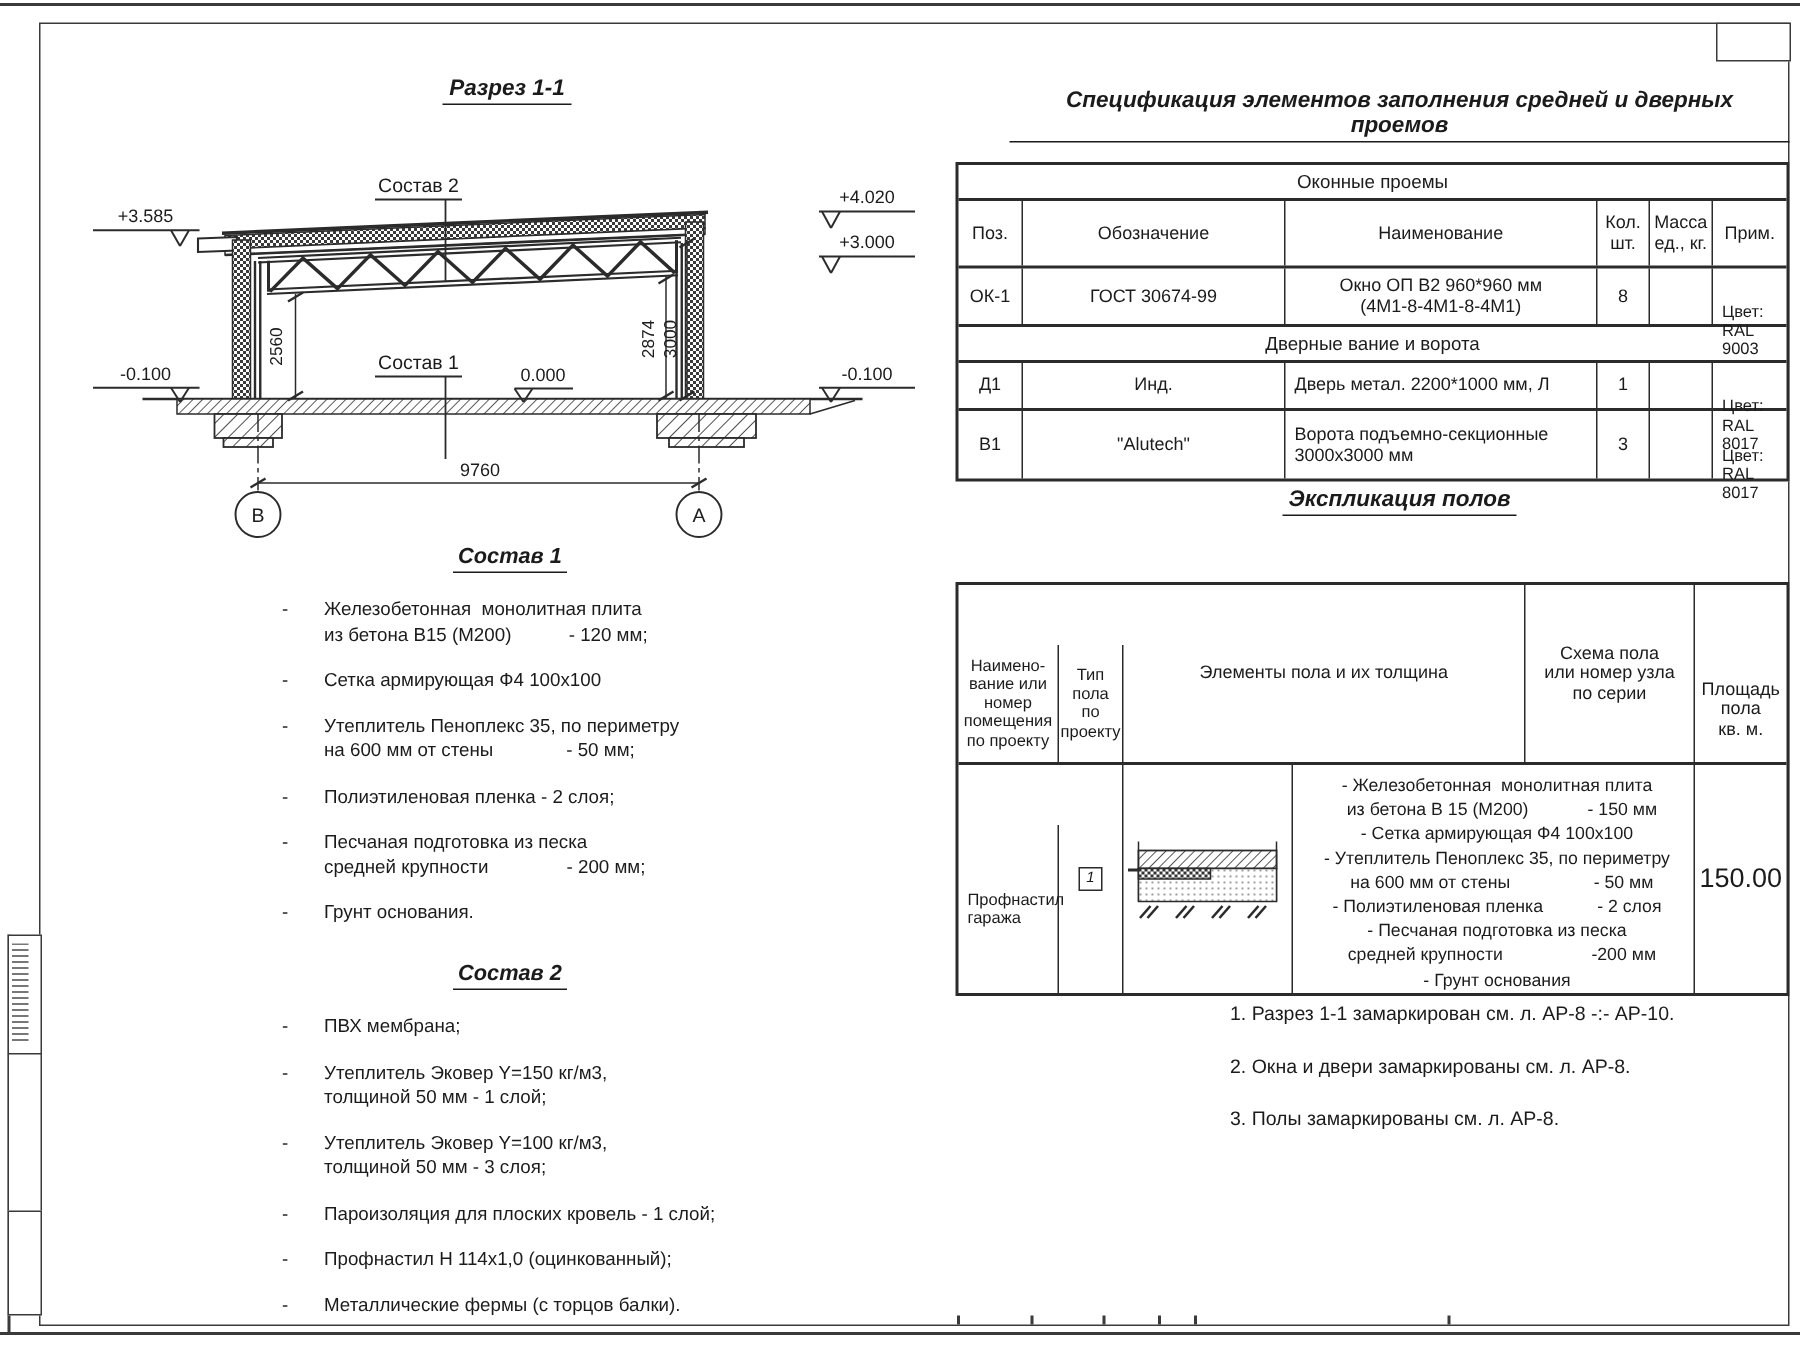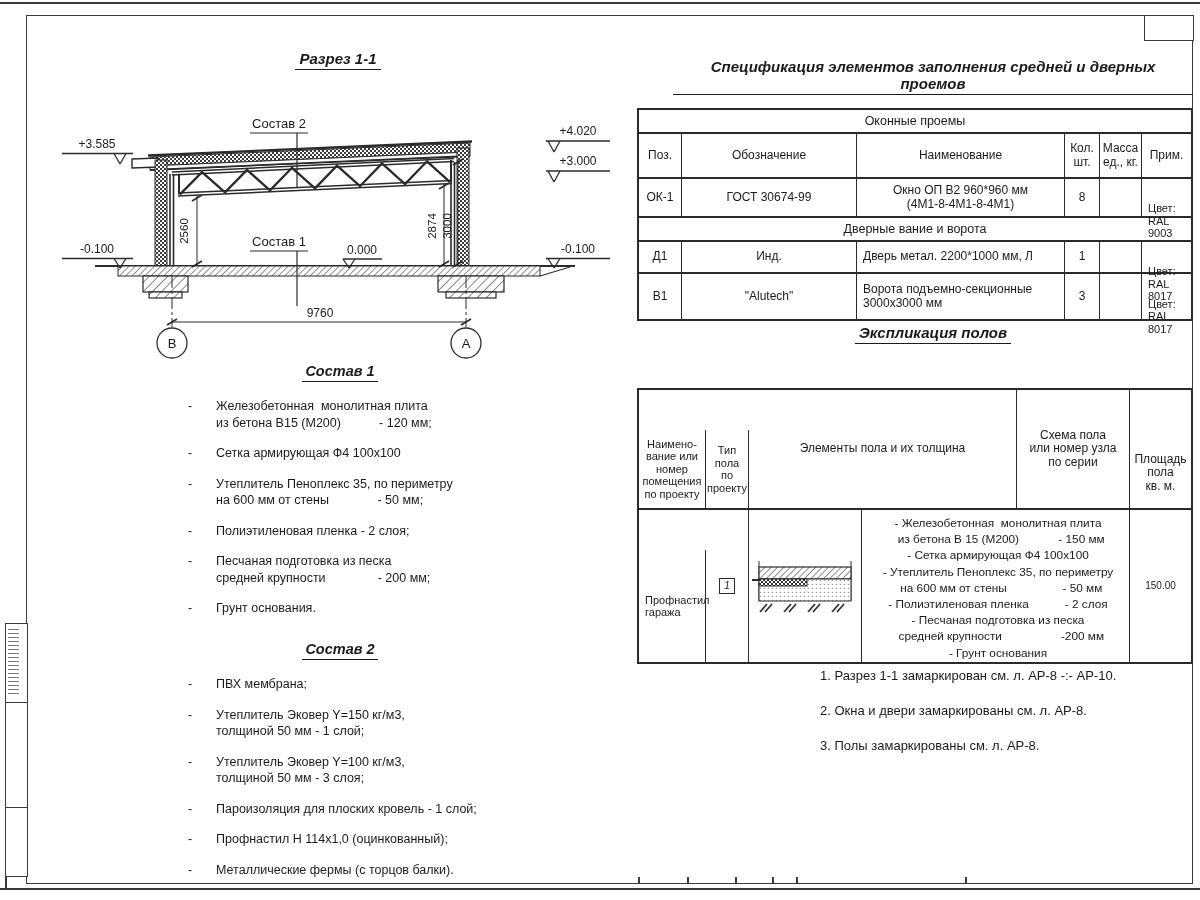--- a/index.html
+++ b/index.html
@@ -364,21 +364,21 @@
       </div>
       <div class="tc elements-cell" style="width:268px;">- Железобетонная  монолитная плита
   из бетона В 15 (М200)            - 150 мм
 - Сетка армирующая Ф4 100х100
 - Утеплитель Пеноплекс 35, по периметру
   на 600 мм от стены                 - 50 мм
 - Полиэтиленовая пленка           - 2 слоя
 - Песчаная подготовка из песка
   средней крупности                  -200 мм
 - Грунт основания</div>
-      <div class="tc" style="width:65px;flex:1;font-size:10px;">150.00</div>
+      <div class="tc" style="width:65px;flex:1;font-size:18px;">150.00</div>
     </div>
   </div>
 
   <div id="notes">
     <div>1. Разрез 1-1 замаркирован см. л. АР-8 -:- АР-10.</div>
     <div>2. Окна и двери замаркированы см. л. АР-8.</div>
     <div>3. Полы замаркированы см. л. АР-8.</div>
   </div>
 
 </div>

